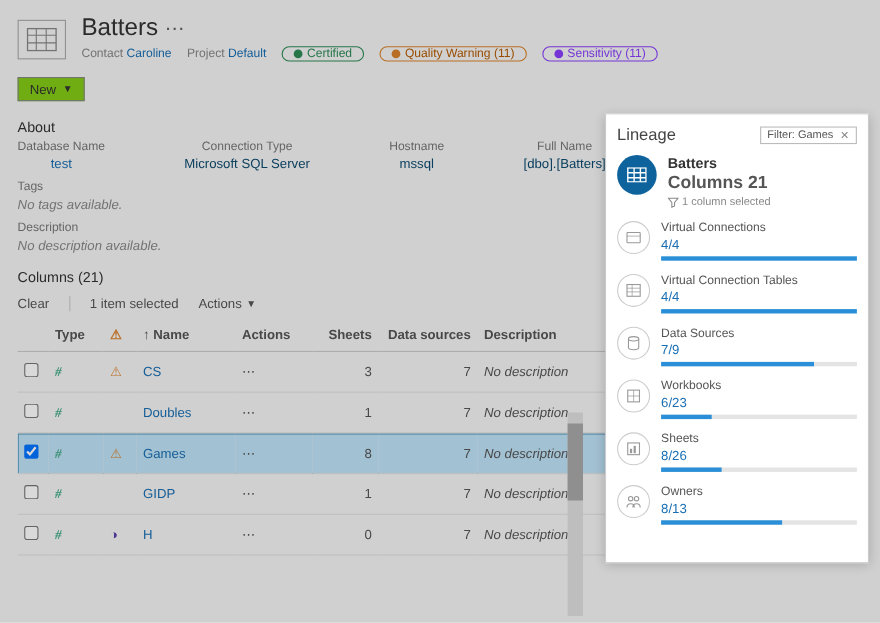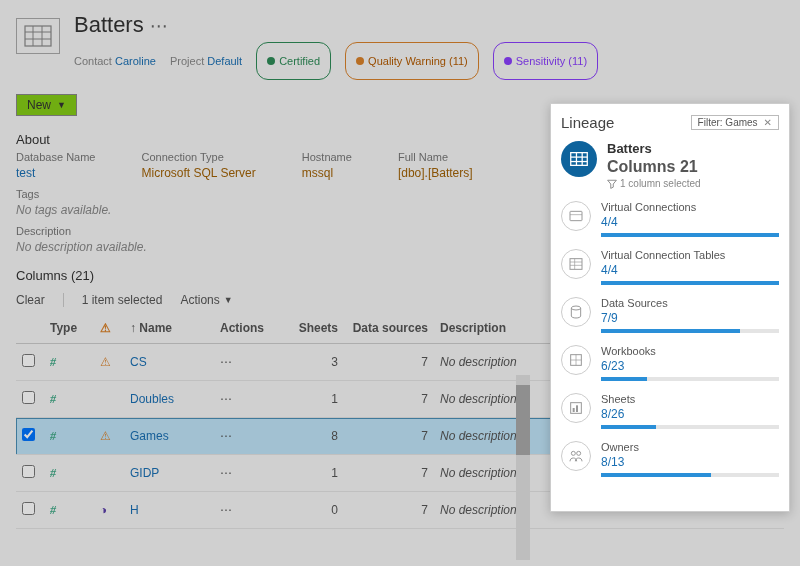--- a/index.html
+++ b/index.html
@@ -6,33 +6,33 @@
 body { background: #f5f5f5; width: 800px; height: 566px; overflow: hidden; position: relative; }
 .dimmed-bg { position: absolute; inset: 0; background: rgba(0,0,0,0.15); z-index: 50; pointer-events: none; }
 .main { padding: 12px 16px; font-size: 12px; color: #555; }
 .header-row { display: flex; align-items: flex-start; gap: 14px; margin-bottom: 6px; }
 .table-icon-box { width: 44px; height: 36px; border: 1px solid #aaa; display: flex; align-items: center; justify-content: center; margin-top: 6px; }
 .table-icon-box svg { width: 28px; height: 22px; }
 .title-area h1 { font-size: 22px; font-weight: 400; color: #333; }
 .title-dots { color: #666; font-size: 18px; margin-left: 6px; }
 .subhead { display: flex; align-items: center; gap: 14px; margin-top: 4px; font-size: 11px; color: #888; }
 .subhead a { color: #1a6fb3; text-decoration: none; }
-.badge { display: inline-flex; align-items: center; gap: 4px; border-radius: 12px; padding: 12px 10px; font-size: 11px; border: 1px solid; }
+.badge { display: inline-flex; align-items: center; gap: 4px; border-radius: 12px; padding: 0 10px; font-size: 11px; border: 1px solid; }
 .badge-cert { border-color: #2e8b57; color: #2e8b57; }
 .badge-warn { border-color: #d9822b; color: #b35a00; }
 .badge-sens { border-color: #8a3ffc; color: #8a3ffc; }
 .badge-dot { width: 8px; height: 8px; border-radius: 50%; display: inline-block; }
 .dot-green { background: #2e8b57; }
 .dot-orange { background: #d9822b; }
 .dot-purple { background: #8a3ffc; }
 .new-btn { margin: 8px 0 10px; border: 1px solid #888; background: #84cc16; padding: 3px 10px; font-size: 12px; color: #333; display: inline-flex; align-items: center; gap: 6px; }
 .section-h { font-size: 13px; color: #333; margin: 6px 0 4px; }
-.meta-row { display: flex; gap: 46px; margin-bottom: 8px; }
+.meta-row { display: flex; gap: 72px; margin-bottom: 8px; text-align: center; }
 .meta-item .label { font-size: 11px; color: #777; margin-bottom: 3px; }
-.meta-item .value { font-size: 12px; color: #a16207; }
+.meta-item .value { font-size: 12px; color: #0c4a6e; }
 .meta-item .value.link { color: #1a6fb3; }
 .muted { color: #888; font-style: italic; font-size: 12px; }
 .cols-toolbar { display: flex; align-items: center; gap: 18px; margin: 10px 0 6px; font-size: 12px; }
 .cols-toolbar .sep { border-left: 1px solid #ccc; height: 14px; }
 .actions-btn { display: inline-flex; align-items: center; gap: 4px; }
 table.cols { width: 100%; border-collapse: collapse; font-size: 12px; }
 table.cols th { text-align: left; font-weight: 600; color: #555; padding: 8px 6px; border-bottom: 1px solid #ccc; }
 table.cols td { padding: 10px 6px; border-bottom: 1px solid #e2e2e2; color: #555; }
 table.cols tr.selected { background: #bfe3f7; box-shadow: inset 0 0 0 1px #4b8fb5; }
 .row-name { color: #1a6fb3; }

